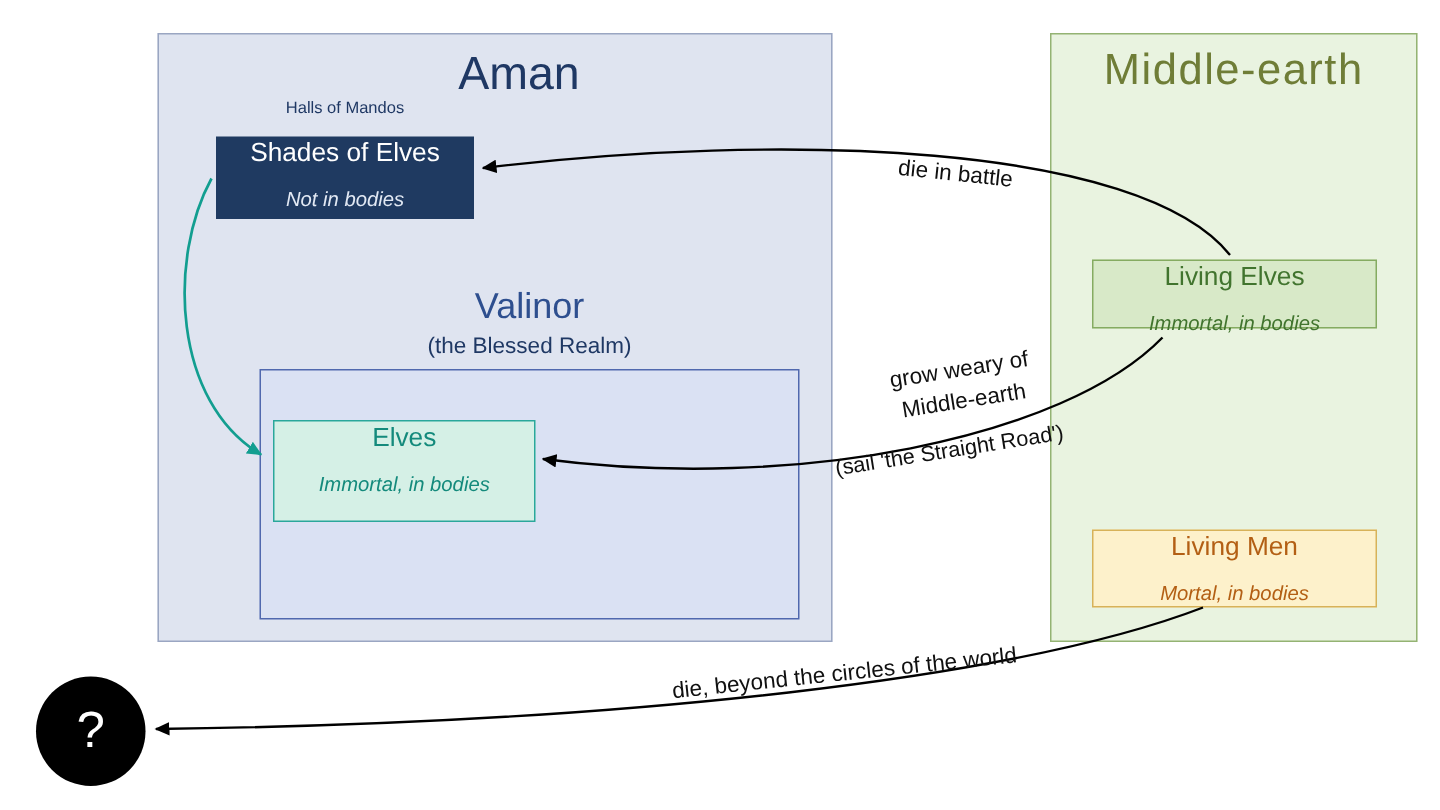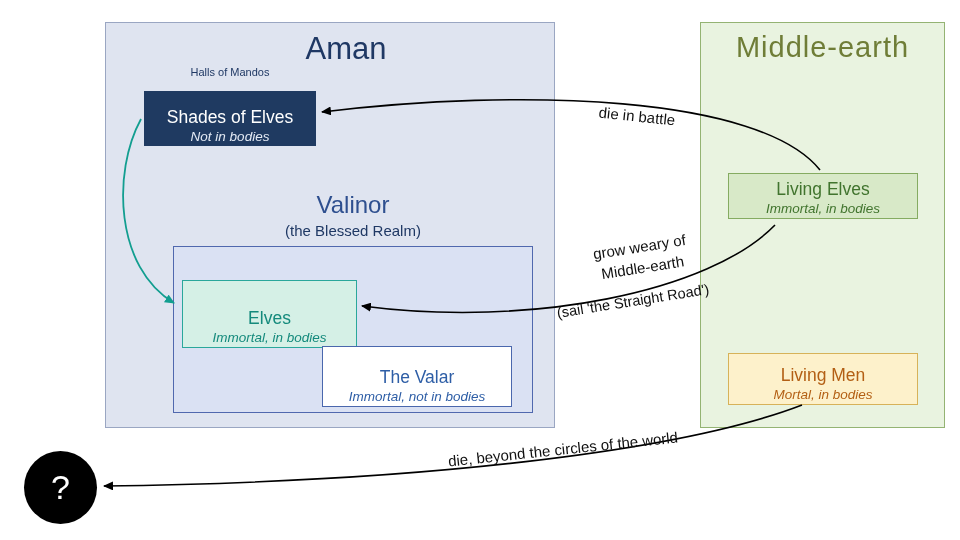--- a/index.html
+++ b/index.html
@@ -14,23 +14,23 @@
           background:var(--me-fill); border:1px solid var(--me-border); }
 
   .region-title { position:absolute; top:8px; left:0; right:0; text-align:center; white-space:nowrap; }
   .aman .region-title { color:var(--aman-title); font-size:31px;padding-left:32px; }
   .me   .region-title { color:var(--me-title);   font-size:29px; letter-spacing:1px; }
 
   .halls-label { position:absolute; left:38px; top:43px; width:172px; text-align:center;
                  font-size:11px; color:var(--aman-title); }
 
   .box { position:absolute; display:flex; flex-direction:column; align-items:center;
-         justify-content:flex-end; text-align:center; }
+         justify-content:flex-start; text-align:center; }
   .box .t { font-size:17.5px; line-height:1.25; white-space:nowrap; }
-  .box .s { font-size:13.5px; font-style:italic; line-height:1.25; margin-top:0; white-space:nowrap; }
+  .box .s { font-size:13.5px; font-style:italic; line-height:1.25; margin-top:12px; white-space:nowrap; }
 
   .shades { left:38px; top:68px; width:172px; height:55px; background:var(--navy-fill); }
   .shades .t { color:#ffffff; }
   .shades .s { color:#e2e9f4; }
 
   .valinor-heading { position:absolute; left:67px; top:168px; width:360px; text-align:center; }
   .valinor-title { font-size:24px; color:var(--valinor-title);text-align:center; }
   .valinor-sub   { font-size:15px; color:var(--aman-title); margin-top:3px; }
 
   .eldamar { position:absolute; left:67px; top:223px; width:360px; height:167px;
@@ -92,24 +92,20 @@
       <div class="valinor-sub">(the Blessed Realm)</div>
     </div>
 
     <div class="eldamar">
 
       <div class="box elves">
         <div class="t">Elves</div>
         <div class="s">Immortal, in bodies</div>
       </div>
 
-      <div class="box valar">
-        <div class="t">The Valar</div>
-        <div class="s">Immortal, not in bodies</div>
-      </div>
     </div>
   </div>
 
   <div class="region me">
     <div class="region-title">Middle-earth</div>
 
     <div class="box living-elves">
       <div class="t">Living Elves</div>
       <div class="s">Immortal, in bodies</div>
     </div>

